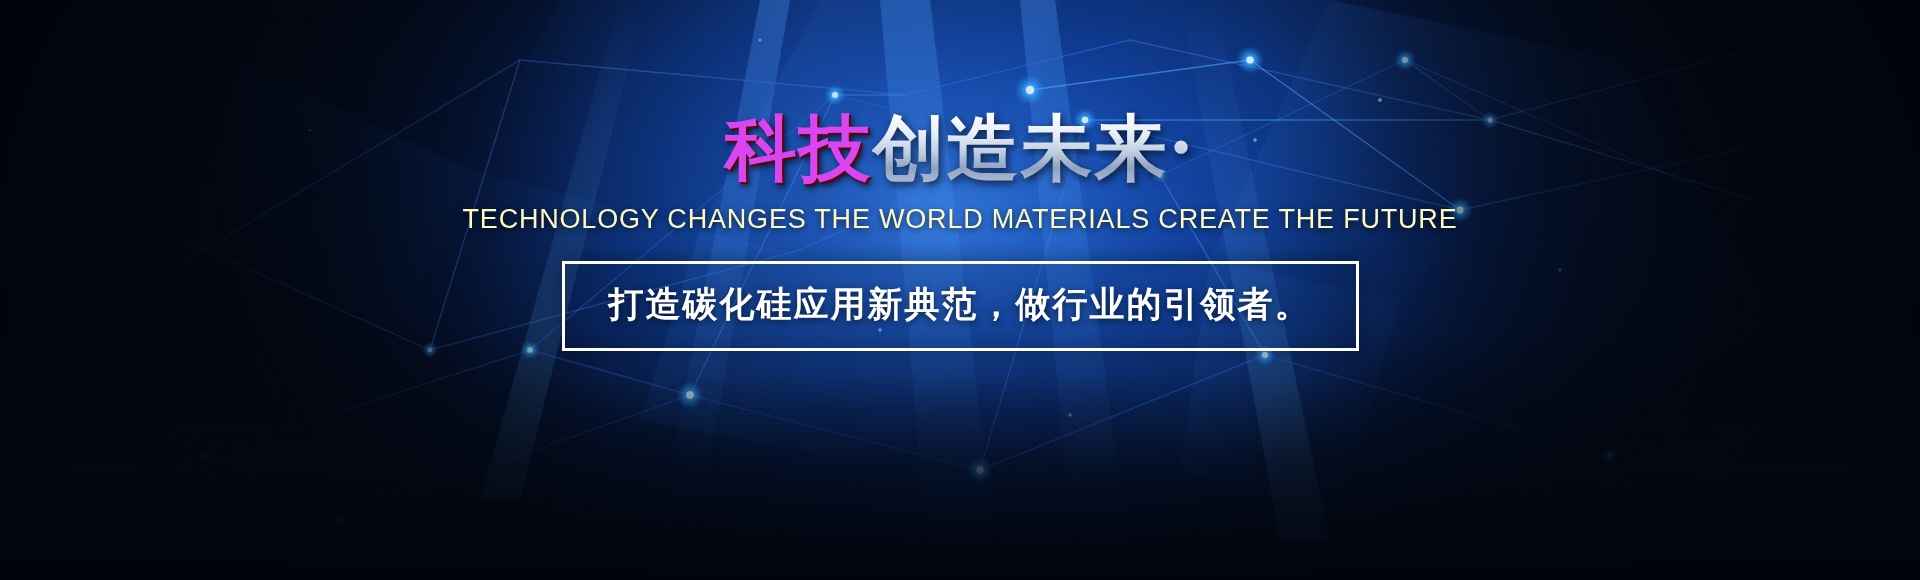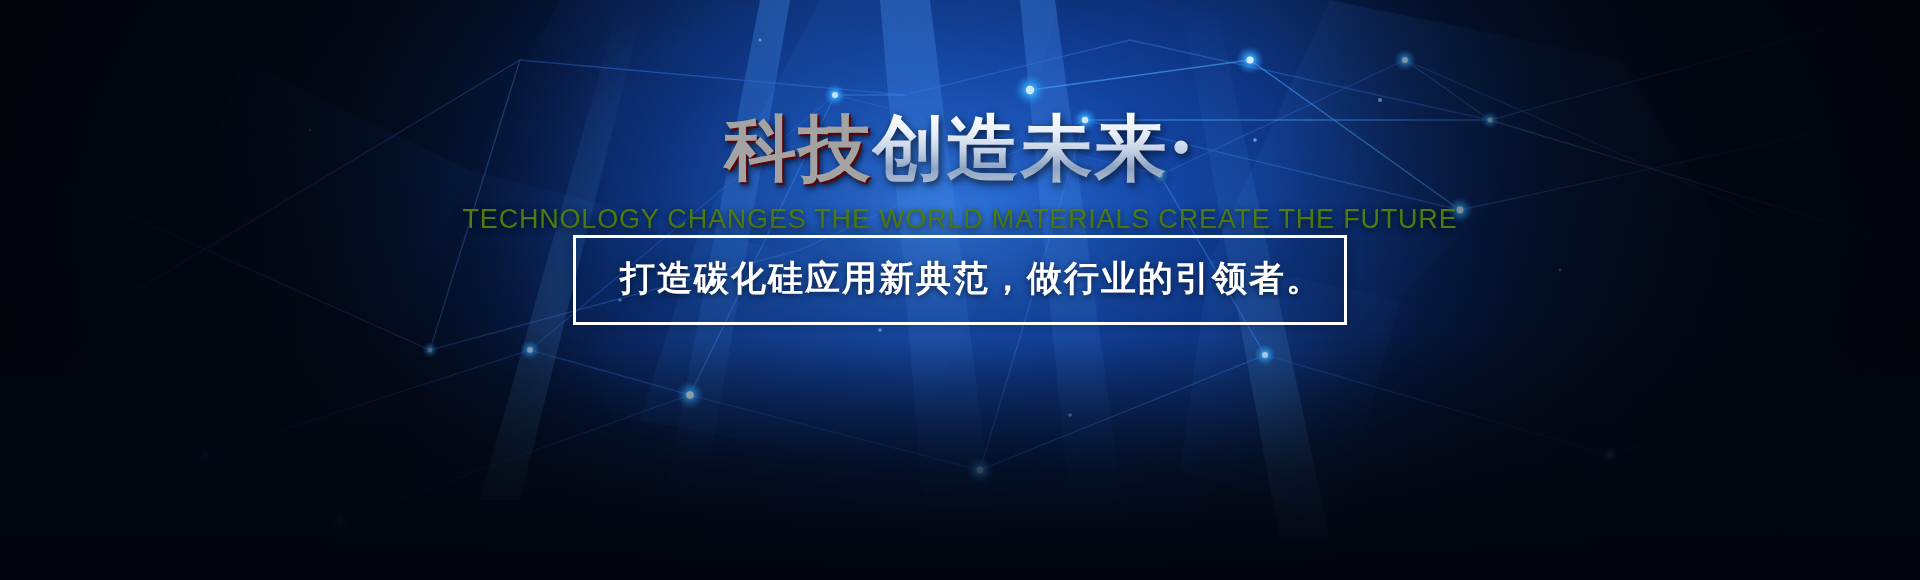--- a/index.html
+++ b/index.html
@@ -43,44 +43,45 @@
   .headline{
     font-family:"DejaVu Serif","Liberation Serif",serif;
     font-size:72px;
     line-height:1;
     font-weight:700;
     letter-spacing:2px;
     white-space:nowrap;
     display:flex; align-items:baseline;
   }
   .seg-red{
-    color:#a3a3a3;
+    color:#d946ef;
     text-shadow:
       2px 2px 0 #5d0407,
       3px 4px 6px rgba(0,0,0,.75);
   }
   .seg-silver{
     background:linear-gradient(180deg,#ffffff 0%,#e8eef8 30%,#c2cfe2 55%,#8fa3c0 78%,#aebdd4 100%);
     -webkit-background-clip:text; background-clip:text;
     -webkit-text-fill-color:transparent; color:transparent;
     filter:drop-shadow(2px 3px 4px rgba(0,0,0,.7));
   }
 
   .subtitle{
     margin-top:20px;
     font-size:27px;
     letter-spacing:.8px;
-    color:#4d7c0f;
+    color:#fef9c3;
     white-space:nowrap;
     text-shadow:0 2px 6px rgba(0,0,0,.65);
   }
 
   .slogan-box{
+    margin-top:26px;
     border:3px solid #ffffff;
-    padding:17px 21px 20px 44px;
+    padding:17px 44px 20px 44px;
     background:rgba(3,12,30,.10);
     box-shadow:0 0 18px rgba(0,0,0,.35);
   }
   .slogan-text{
     font-size:35px;
     font-weight:700;
     letter-spacing:2px;
     color:#ffffff;
     white-space:nowrap;
     text-shadow:0 2px 7px rgba(0,0,0,.6);

